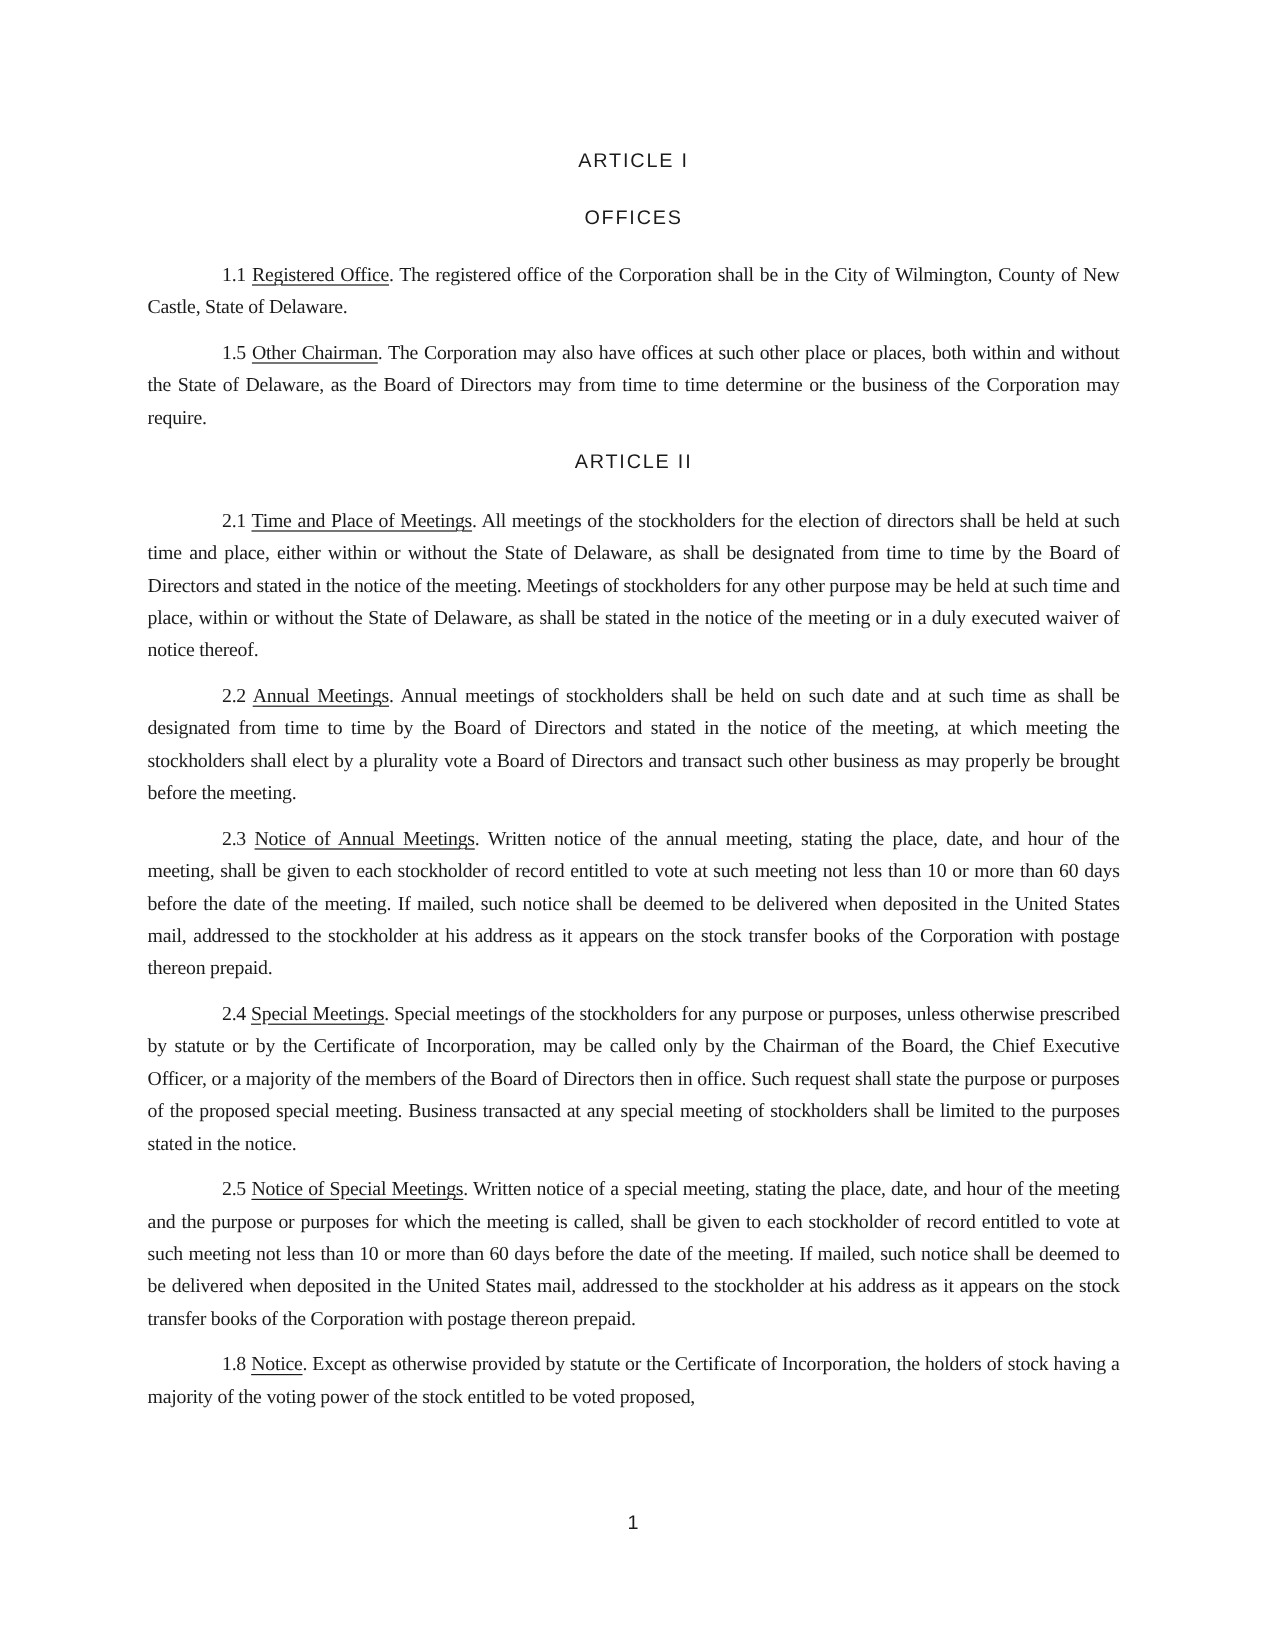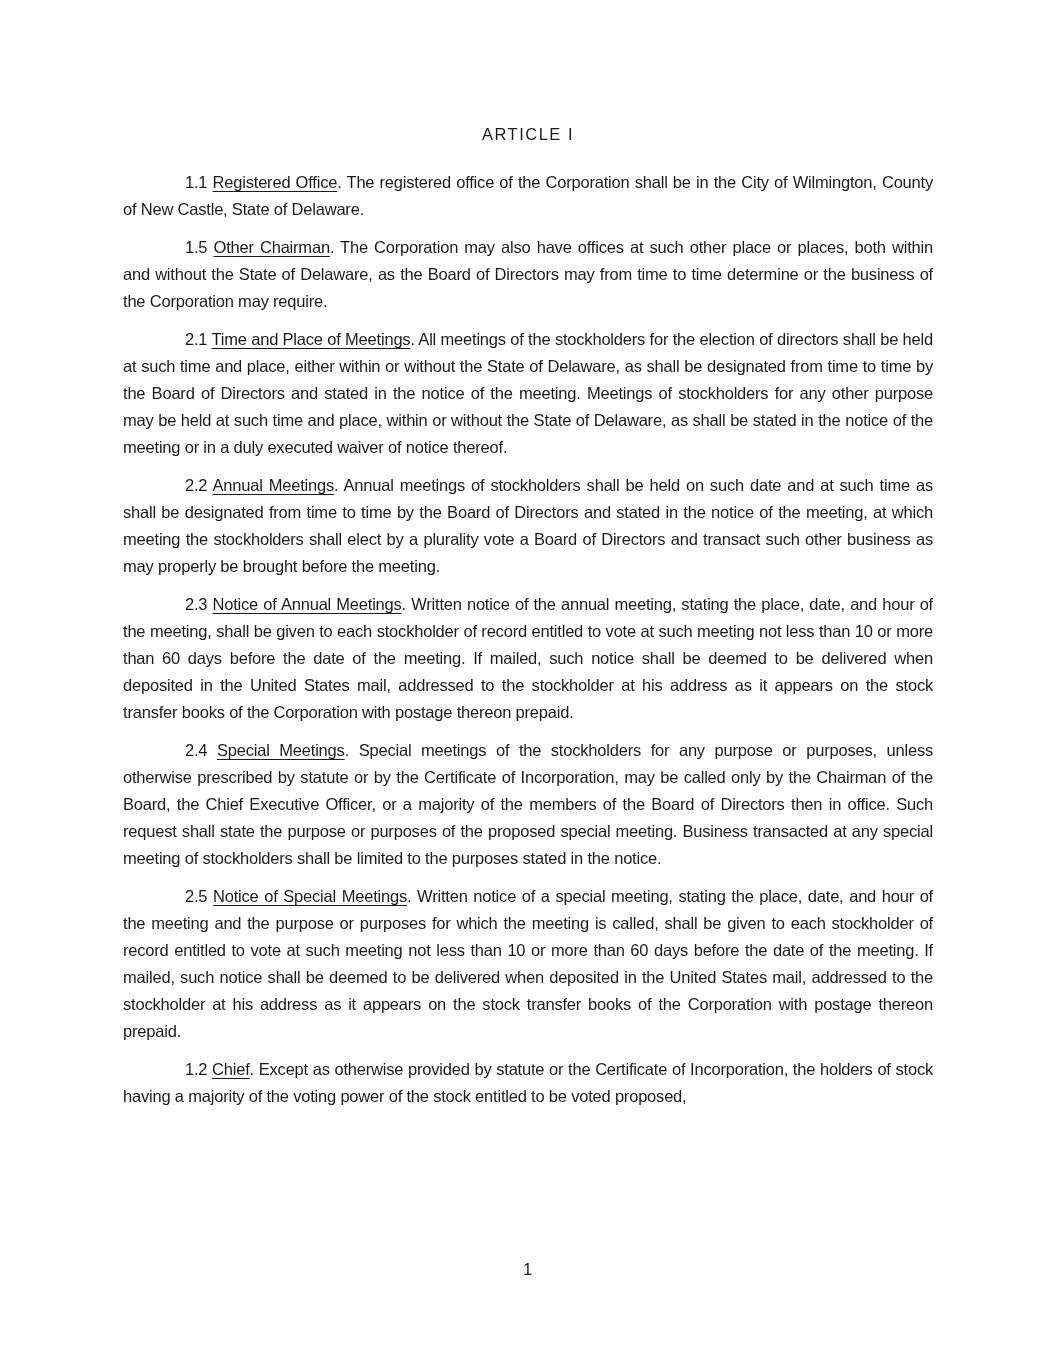--- a/index.html
+++ b/index.html
@@ -42,20 +42,21 @@
     margin-top: 3px;
   }
   p.sec {
     font-size: 16.5px;
     line-height: 27px;
     letter-spacing: -0.2px;
     text-align: justify;
     text-indent: 62px;
     margin: 0 0 11px 0;
     color: #1b1b1b;
+    font-family: Liberation Serif, serif;
   }
   p.sec .uh {
     text-decoration: underline;
     text-underline-offset: 3px;
     text-decoration-thickness: 1px;
   }
   .page-number {
     position: absolute;
     top: 1256px;
     left: 0;
@@ -67,37 +68,39 @@
   }
 </style>
 </head>
 <body>
 
 <div class="sheet">
   <div class="content">
 
     <section class="article article-1">
       <h1 class="article-title">ARTICLE I</h1>
+      <h2 class="article-subtitle">OFFICES</h2>
 
       <p class="sec"><span class="num">1.1</span> <span class="uh">Registered Office</span><span>.  The registered office of the Corporation shall be in the City of Wilmington, County of New Castle, State of Delaware.</span></p>
 
       <p class="sec"><span class="num">1.5</span> <span class="uh">Other Chairman</span><span>.  The Corporation may also have offices at such other place or places, both within and without the State of Delaware, as the Board of Directors may from time to time determine or the business of the Corporation may require.</span></p>
     </section>
 
     <section class="article article-2">
+      <h1 class="article-title">ARTICLE II</h1>
 
       <p class="sec"><span class="num">2.1</span> <span class="uh">Time and Place of Meetings</span><span>.  All meetings of the stockholders for the election of directors shall be held at such time and place, either within or without the State of Delaware, as shall be designated from time to time by the Board of Directors and stated in the notice of the meeting.  Meetings of stockholders for any other purpose may be held at such time and place, within or without the State of Delaware, as shall be stated in the notice of the meeting or in a duly executed waiver of notice thereof.</span></p>
 
       <p class="sec"><span class="num">2.2</span> <span class="uh">Annual Meetings</span><span>.  Annual meetings of stockholders shall be held on such date and at such time as shall be designated from time to time by the Board of Directors and stated in the notice of the meeting, at which meeting the stockholders shall elect by a plurality vote a Board of Directors and transact such other business as may properly be brought before the meeting.</span></p>
 
       <p class="sec"><span class="num">2.3</span> <span class="uh">Notice of Annual Meetings</span><span>.  Written notice of the annual meeting, stating the place, date, and hour of the meeting, shall be given to each stockholder of record entitled to vote at such meeting not less than 10 or more than 60 days before the date of the meeting.  If mailed, such notice shall be deemed to be delivered when deposited in the United States mail, addressed to the stockholder at his address as it appears on the stock transfer books of the Corporation with postage thereon prepaid.</span></p>
 
       <p class="sec"><span class="num">2.4</span> <span class="uh">Special Meetings</span><span>. Special meetings of the stockholders for any purpose or purposes, unless otherwise prescribed by statute or by the Certificate of Incorporation, may be called only by the Chairman of the Board, the Chief Executive Officer, or a majority of the members of the Board of Directors then in office.  Such request shall state the purpose or purposes of the proposed special meeting.  Business transacted at any special meeting of stockholders shall be limited to the purposes stated in the notice.</span></p>
 
       <p class="sec"><span class="num">2.5</span> <span class="uh">Notice of Special Meetings</span><span>.  Written notice of a special meeting, stating the place, date, and hour of the meeting and the purpose or purposes for which the meeting is called, shall be given to each stockholder of record entitled to vote at such meeting not less than 10 or more than 60 days before the date of the meeting.  If mailed, such notice shall be deemed to be delivered when deposited in the United States mail, addressed to the stockholder at his address as it appears on the stock transfer books of the Corporation with postage thereon prepaid.</span></p>
 
-      <p class="sec"><span class="num">1.2</span> <span class="uh">Chief</span><span>.  Except as otherwise provided by statute or the Certificate of Incorporation, the holders of stock having a majority of the voting power of the stock entitled to be voted proposed,</span></p>
+      <p class="sec"><span class="num">1.8</span> <span class="uh">Notice</span><span>.  Except as otherwise provided by statute or the Certificate of Incorporation, the holders of stock having a majority of the voting power of the stock entitled to be voted proposed,</span></p>
     </section>
 
   </div>
 
   <div class="page-number">1</div>
 </div>
 
 </body></html>

